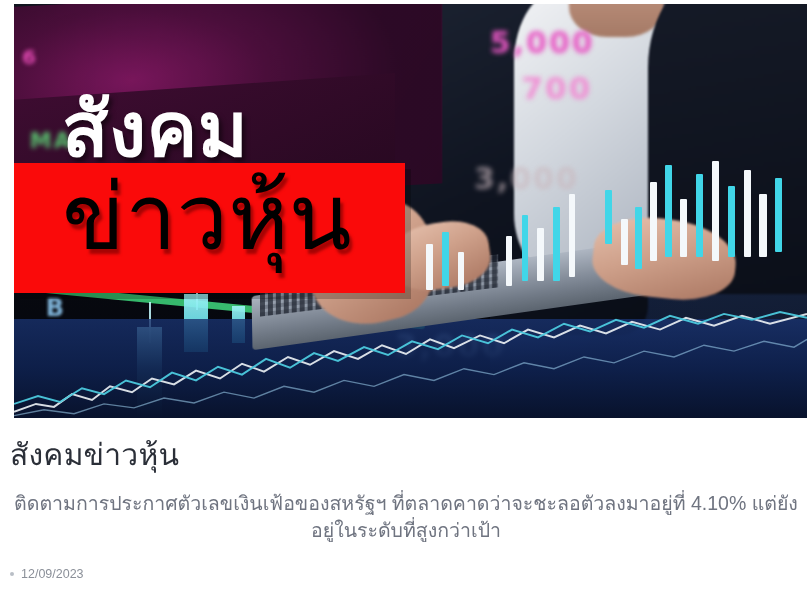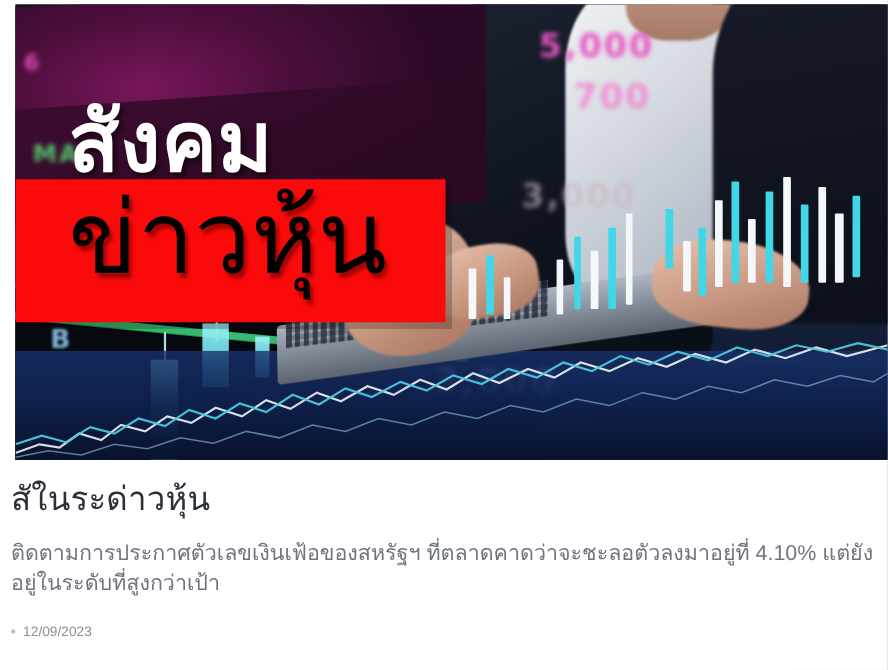--- a/index.html
+++ b/index.html
@@ -316,20 +316,21 @@
     font-weight: 400;
     color: #2b2f38;
     letter-spacing: 0.2px;
   }
   .excerpt {
     margin: 16px 0 0 0;
     font-size: 19.5px;
     line-height: 1.42;
     color: #6f7480;
     max-width: 800px;
+    text-align: center;
   }
   .meta {
     margin: 22px 0 0 0;
     display: flex;
     align-items: center;
     gap: 7px;
     color: #8b9099;
     font-size: 12.5px;
   }
   .meta-dot {
@@ -421,21 +422,21 @@
       <div class="hero-title-thai">สังคม</div>
 
       <div class="red-banner">
         <div class="red-banner-text">ข่าวหุ้น</div>
       </div>
 
     </div>
   </div>
 
   <div class="content">
-    <h2 class="headline">สัในระด่าวหุ้น</h2>
+    <h2 class="headline">สังคมข่าวหุ้น</h2>
     <p class="excerpt">ติดตามการประกาศตัวเลขเงินเฟ้อของสหรัฐฯ ที่ตลาดคาดว่าจะชะลอตัวลงมาอยู่ที่ 4.10% แต่ยังอยู่ในระดับที่สูงกว่าเป้า</p>
     <div class="meta">
       <span class="meta-dot"></span>
       <span>12/09/2023</span>
     </div>
   </div>
 
 </div>
 
 </body></html>

